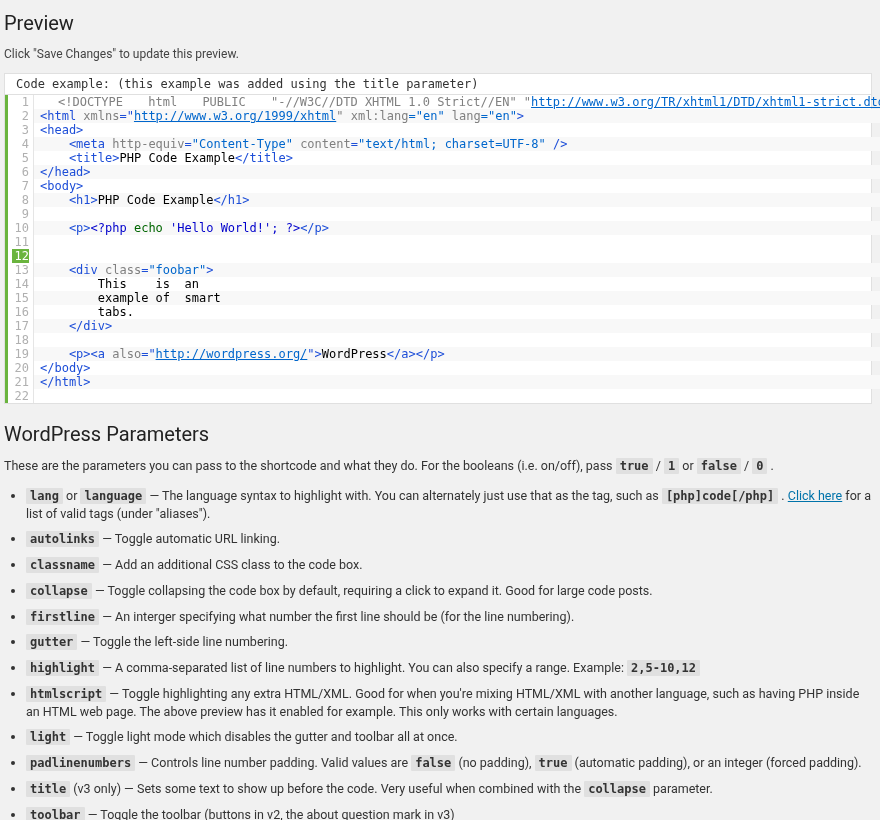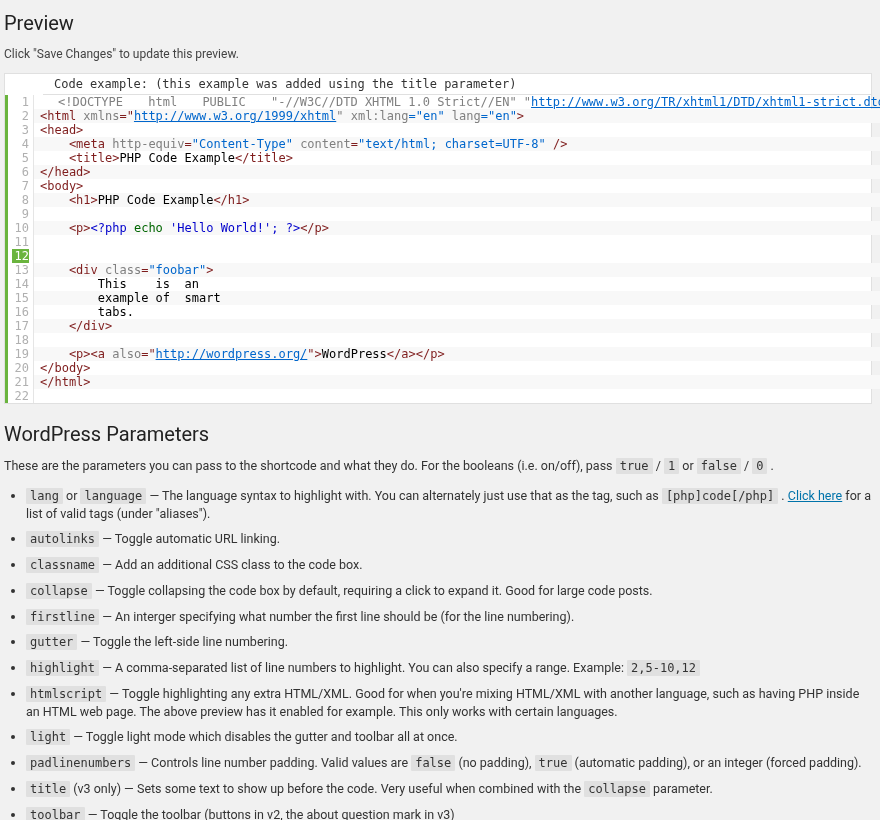--- a/index.html
+++ b/index.html
@@ -26,21 +26,20 @@
     background: #fff;
     border: 1px solid #e0e0e0;
     font-family: Consolas, Monaco, monospace;
     font-size: 12px;
     margin-bottom: 18px;
   }
   .code-title {
     padding: 3px 11px;
     color: #333;
     border-bottom: 1px solid #e0e0e0;
-    margin-left: 38px;
   }
   .code-body {
     display: flex;
     border-left: 3px solid #6ab43e;
   }
   .gutter {
     background: #fff;
     text-align: right;
     color: #b0b0b0;
     padding: 0 4px;
@@ -52,36 +51,37 @@
   .code-lines { flex: 1; }
   .code-lines .ln {
     height: 14px;
     line-height: 14px;
     white-space: pre;
     padding-left: 6px;
   }
   .ln.hl { background: #e0e0e0; }
   .ln.alt { background: #f8f8f8; }
   .c-decl { color: #808080; margin-left: 18px; }
-  .c-tag  { color: #7f1d1d; }
+  .c-tag  { color: #1d4ed8; }
   .c-attr { color: #808080; }
   .c-str  { color: #0066cc; }
   .c-url  { color: #0066cc; text-decoration: underline; }
   .c-php  { color: #0000cc; }
   .c-kw   { color: #006600; margin-top: 40px; }
   .c-phps { color: #0000cc; }
   .c-text { color: #000; }
 
   .intro { font-size: 12.5px; margin: 10px 0 14px 0; }
   .mono-badge {
     font-family: Consolas, Monaco, monospace;
     font-size: 12px;
     background: #e0e0e0;
     padding: 1px 4px;
     border-radius: 1px;
+    font-weight: bold;
   }
   ul.params {
     list-style: disc;
     padding-left: 22px;
     margin: 6px 0 14px 0;
   }
   ul.params li {
     font-size: 12.5px;
     line-height: 1.4;
     margin-bottom: 8px;

